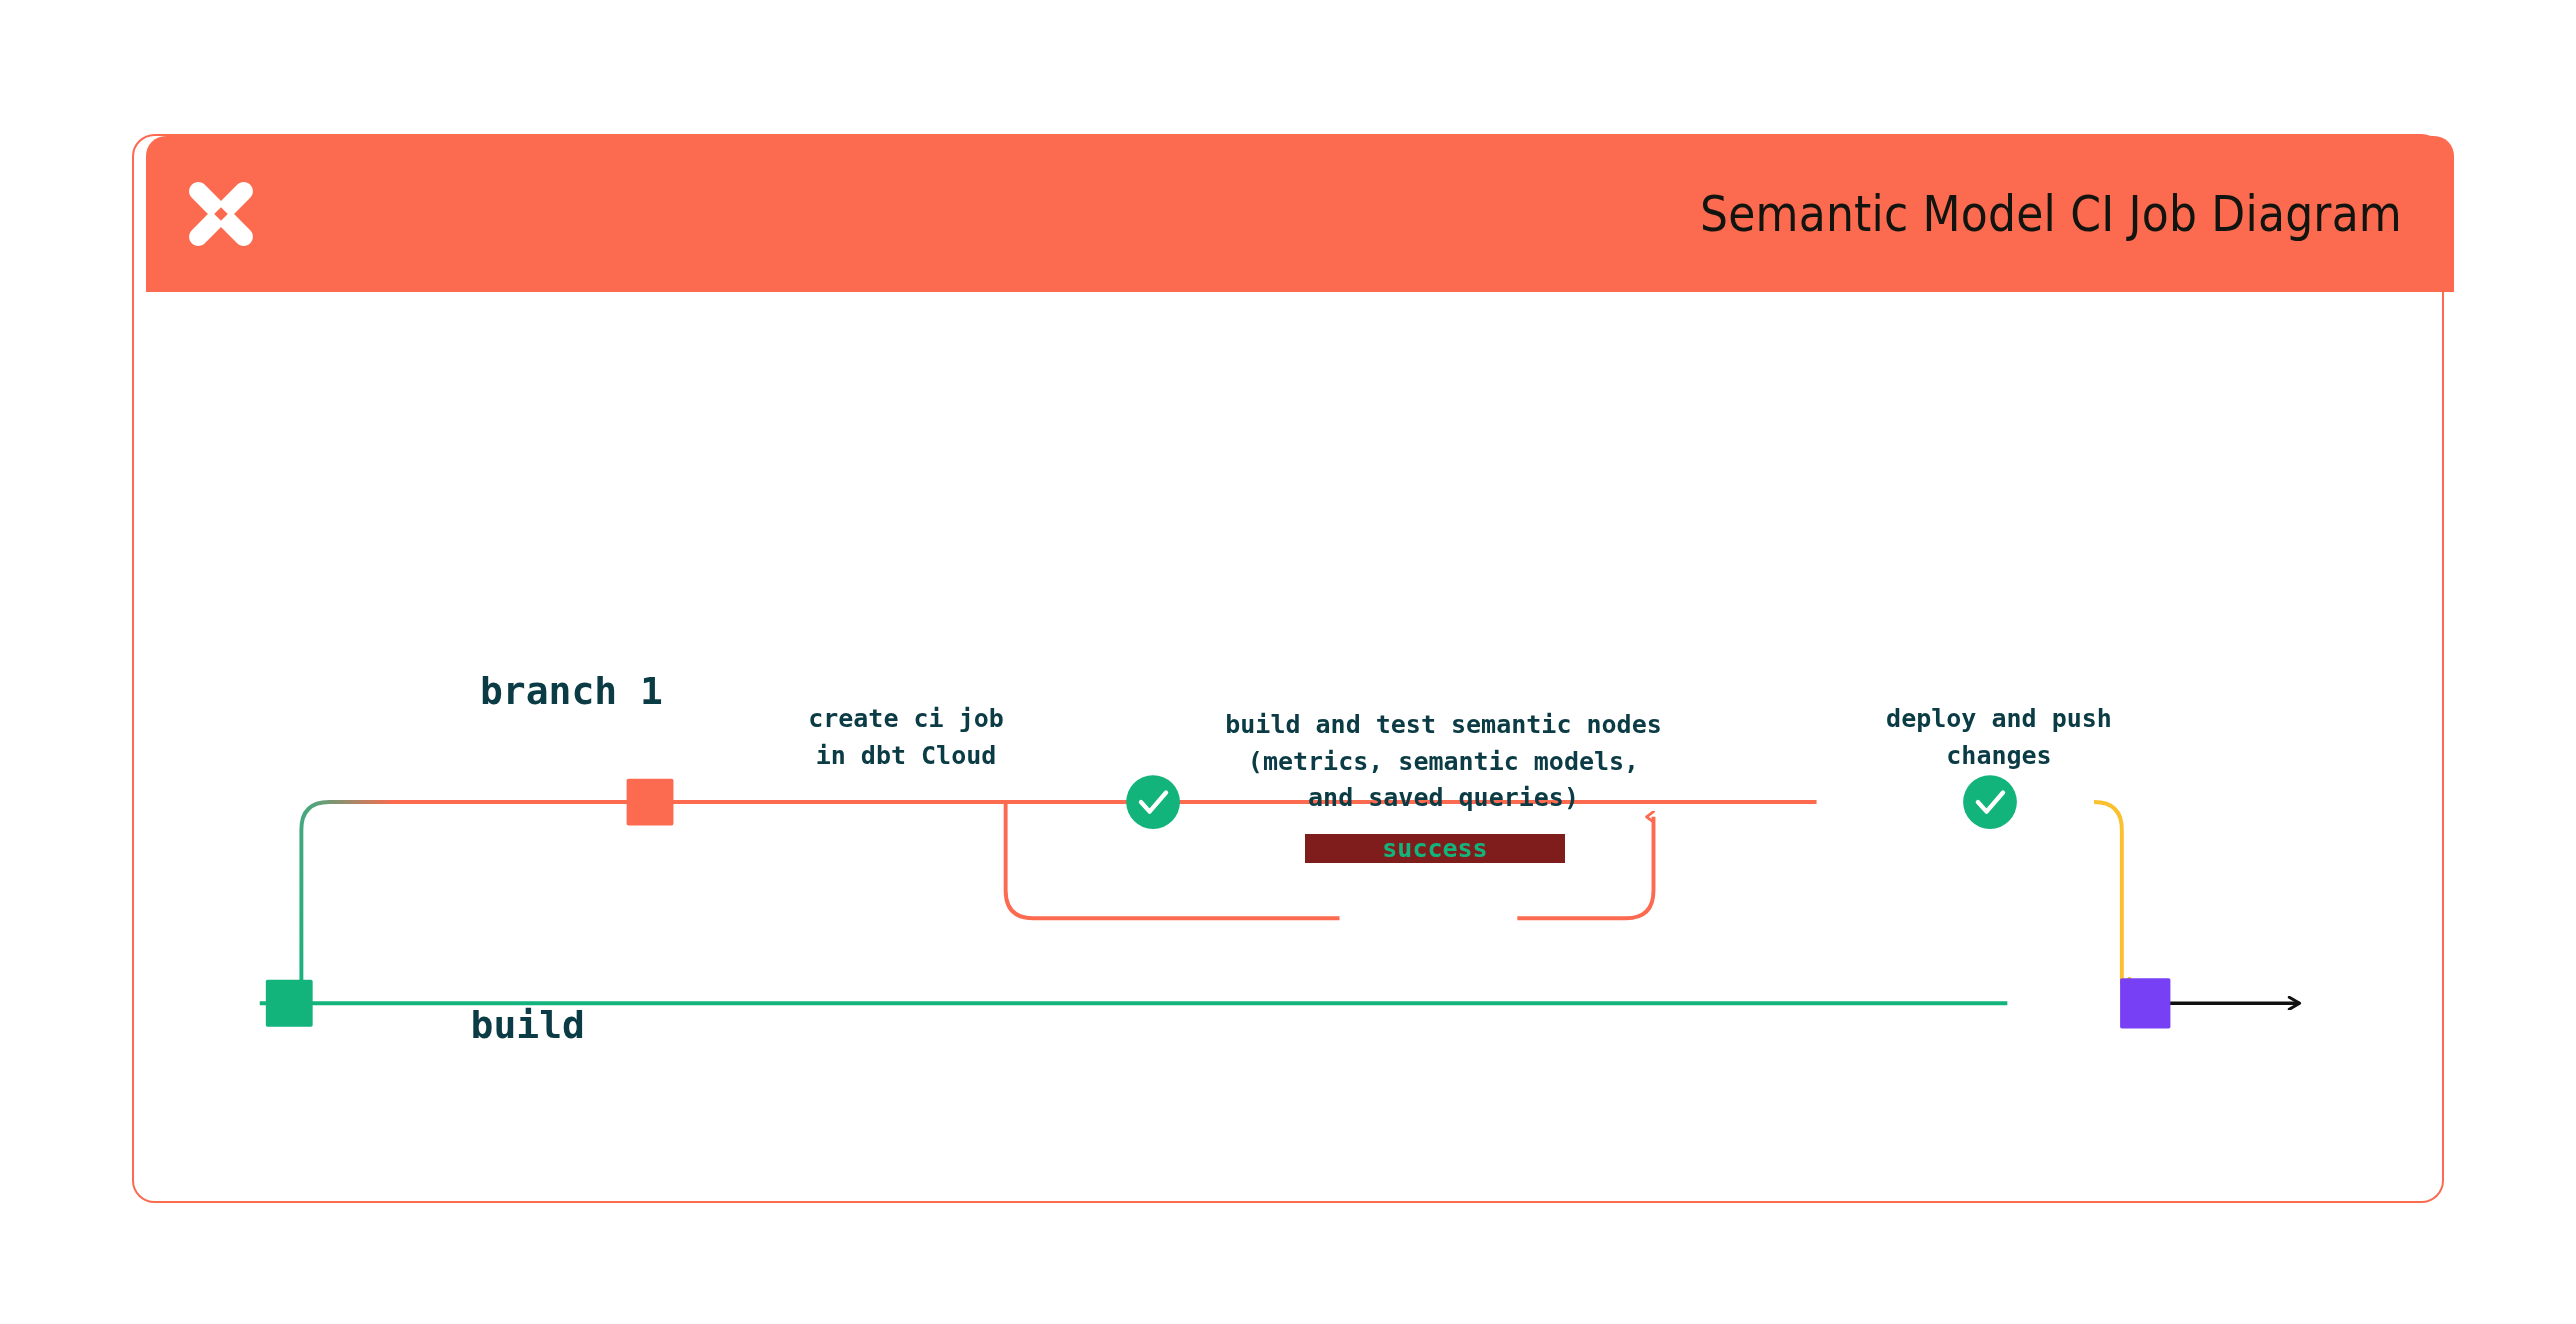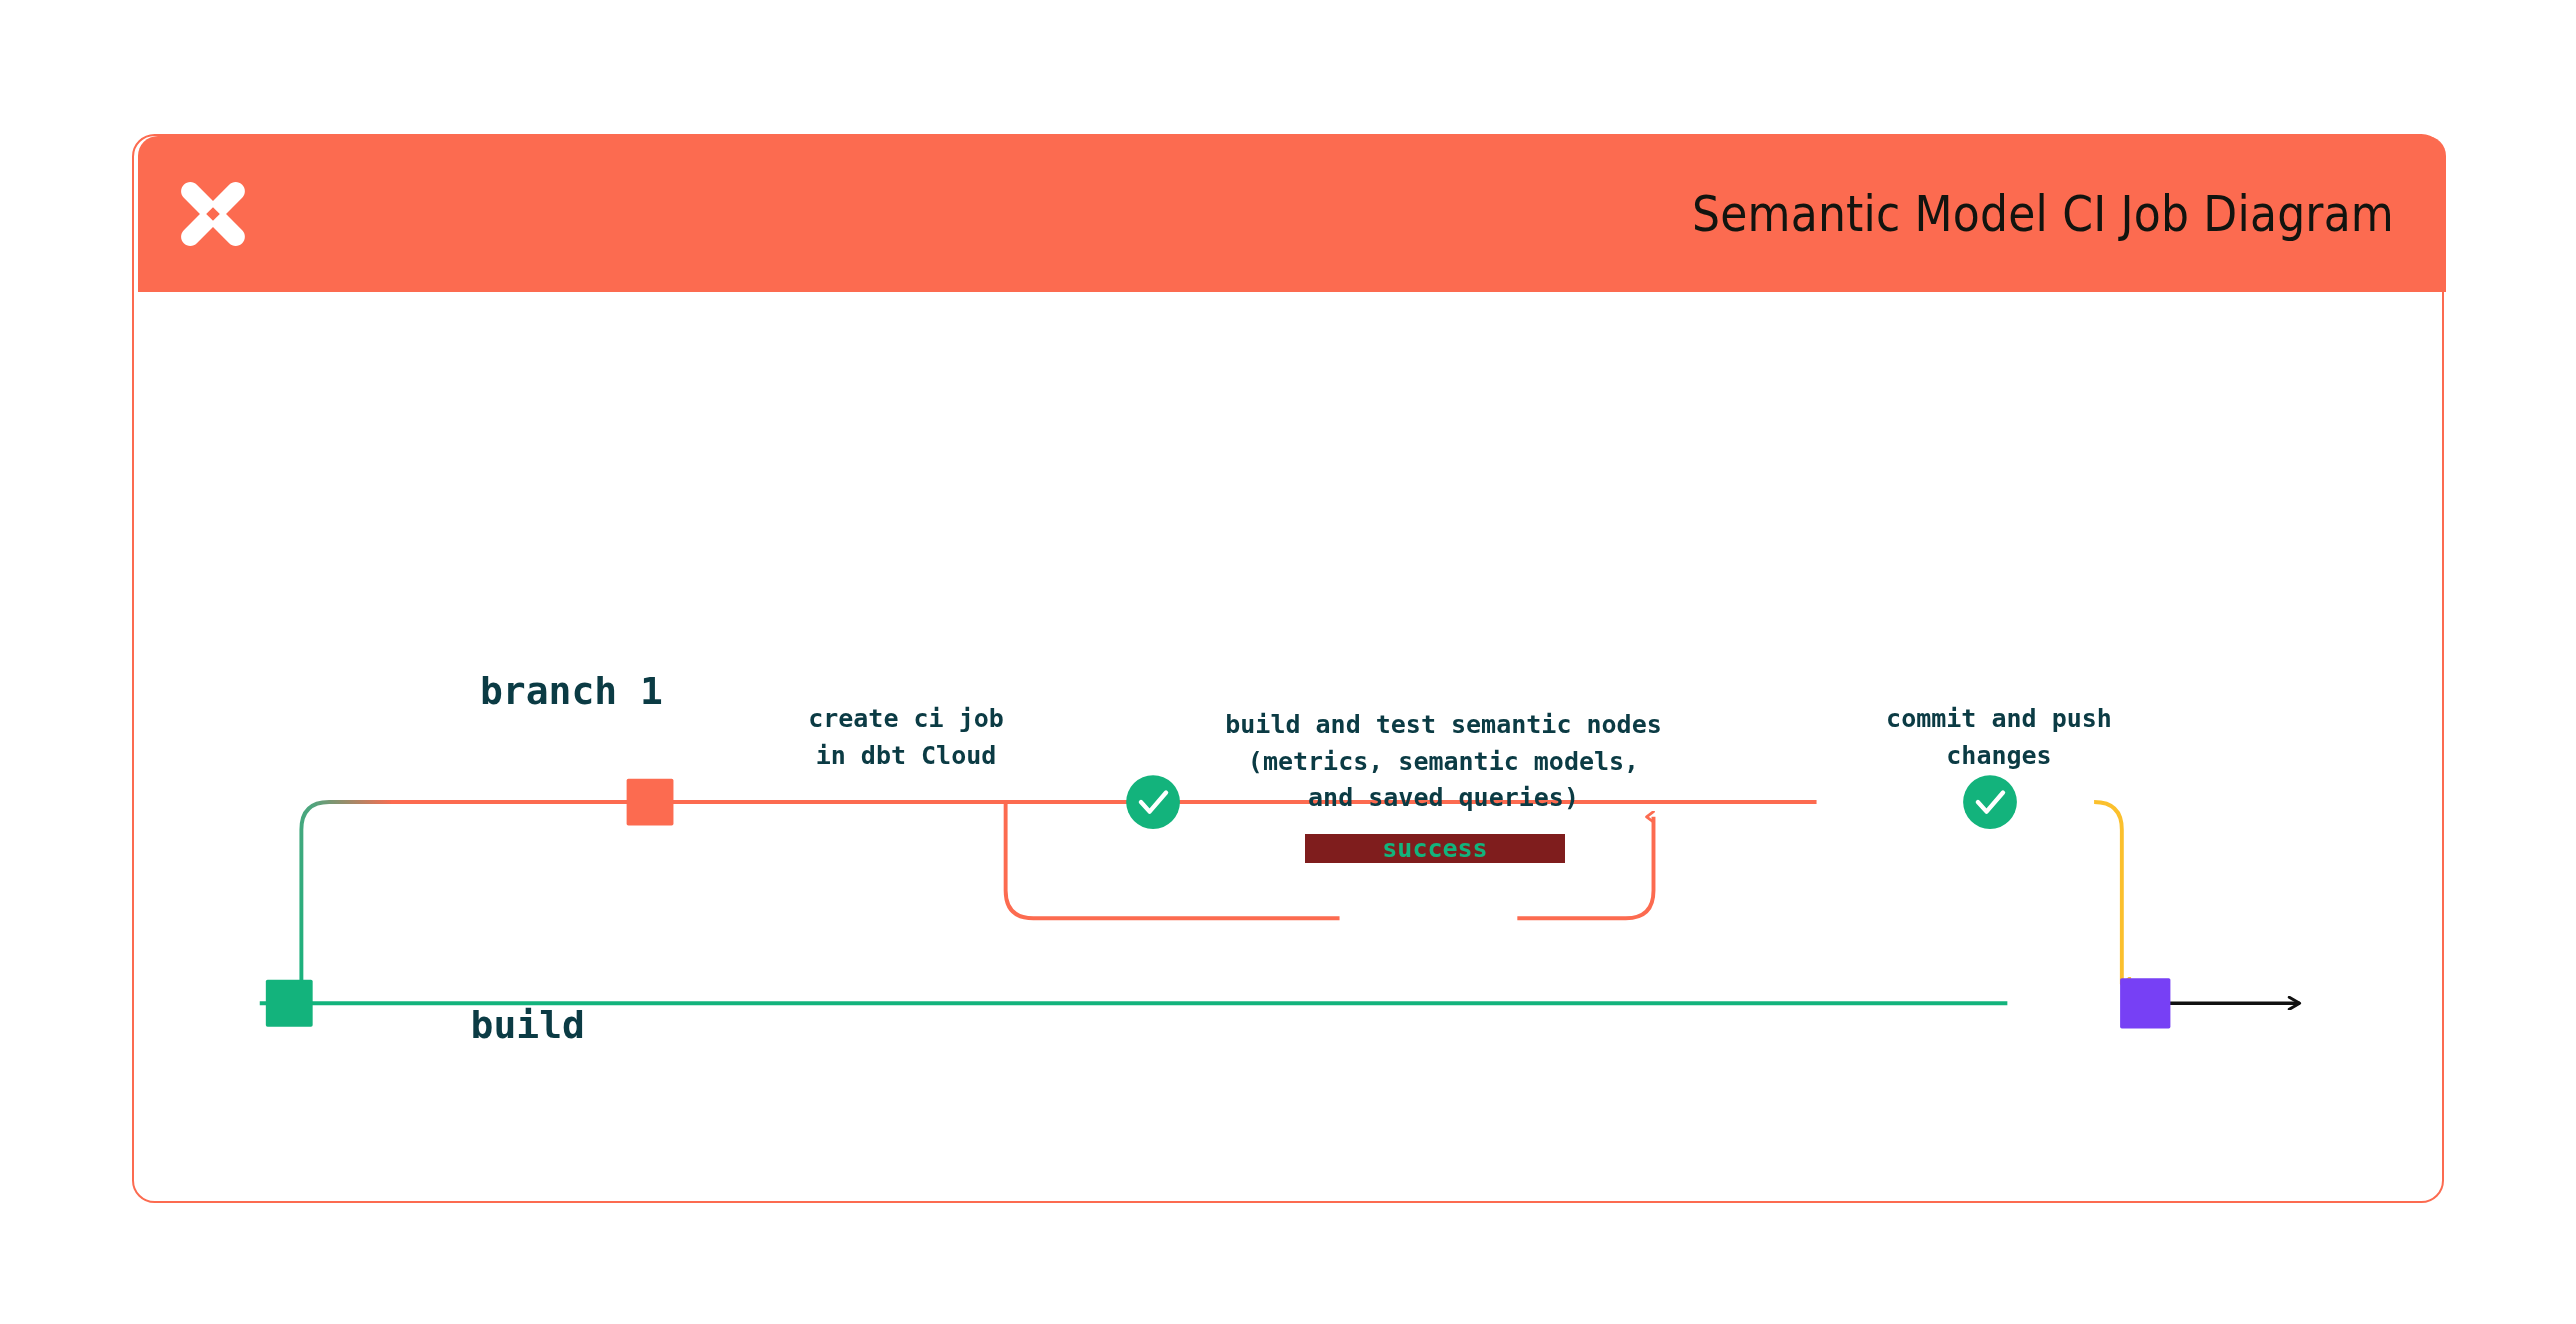--- a/index.html
+++ b/index.html
@@ -29,21 +29,21 @@
     height: 1069px;
     border: 2.6px solid #FC6B50;
     border-radius: 22.6px;
     box-sizing: border-box;
     background: #ffffff;
   }
 
   
   .card-header {
     position: absolute;
-    left: 4px;
+    left: 12px;
     top: 0;
     width: 100%;
     height: 156px;
     background: #FC6B50;
     border-radius: 20px 20px 0 0;
     box-sizing: border-box;
     display: flex;
     align-items: center;
     justify-content: space-between;
     padding: 0 52px 0 35px;
@@ -208,21 +208,21 @@
 
     <div class="lane-label main">build</div>
 
     <div class="caption c-create">create ci job
 in dbt Cloud</div>
 
     <div class="caption c-build">build and test semantic nodes
 (metrics, semantic models,
 and saved queries)</div>
 
-    <div class="caption c-commit">commit and push
+    <div class="caption c-commit">deploy and push
 changes</div>
 
 
     <div class="loop-label">success</div>
 
   </div>
 </div>
 
 
 </body></html>

